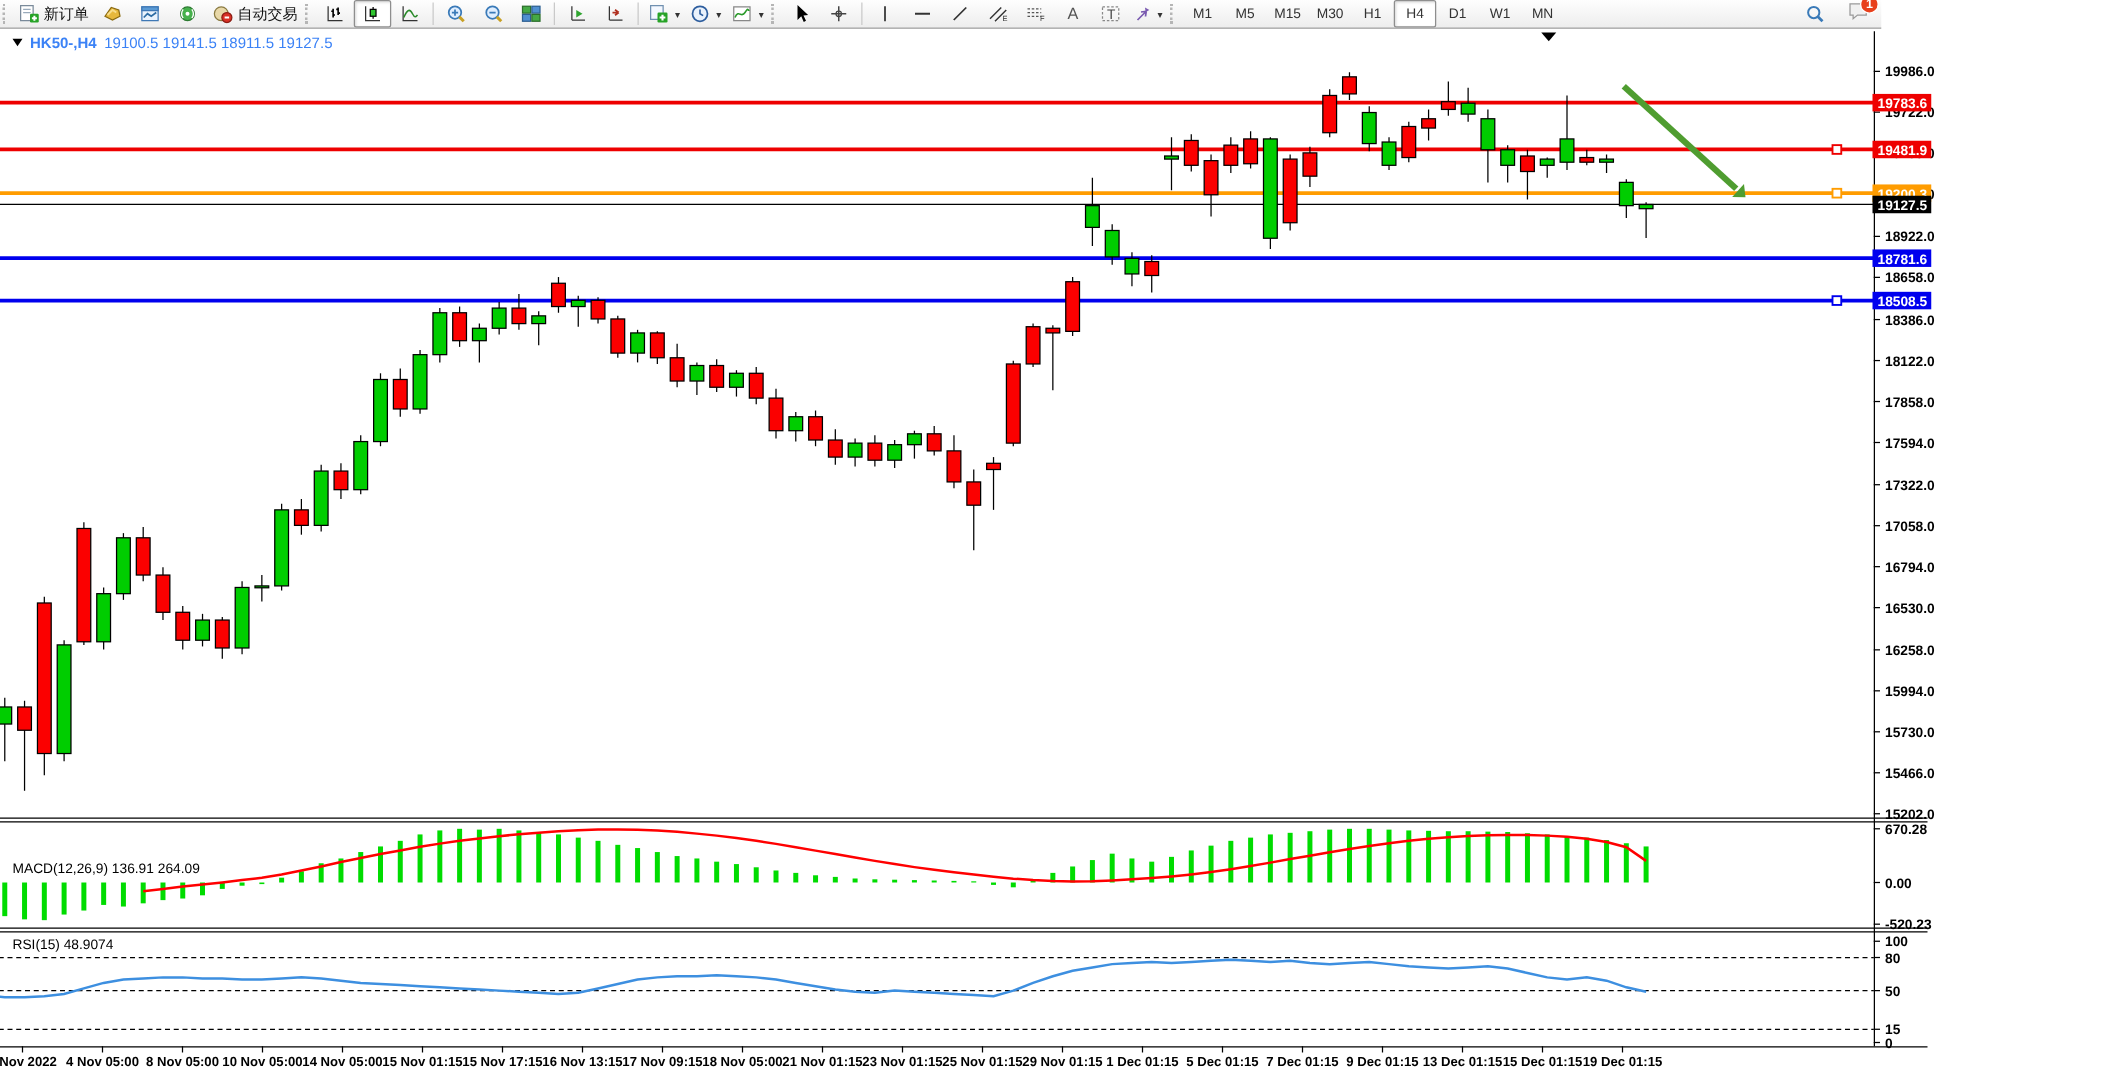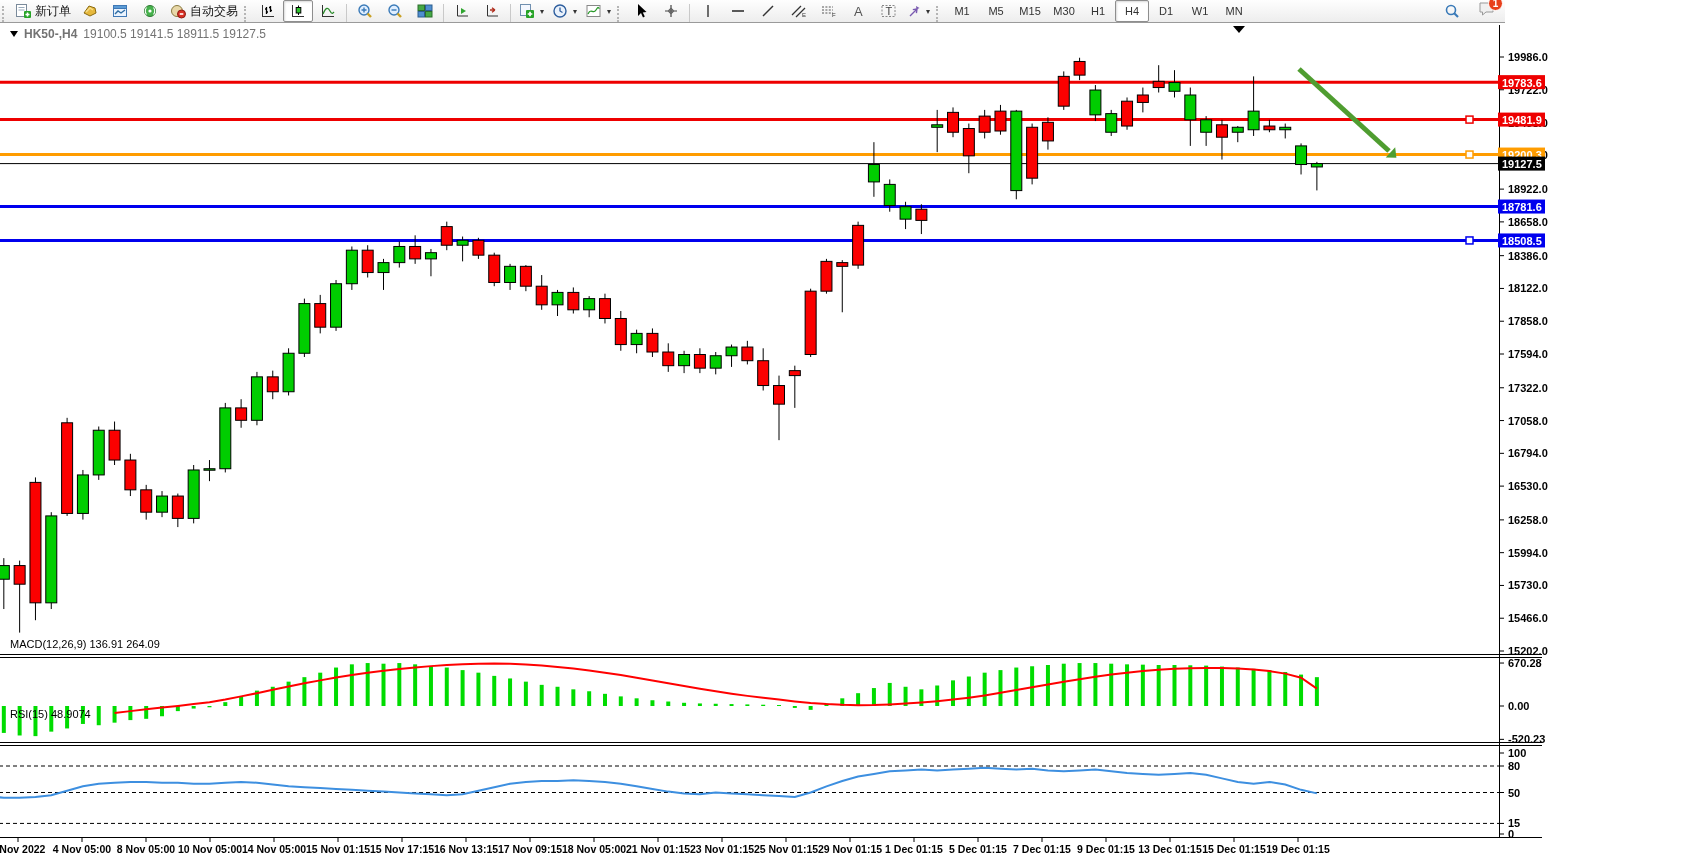--- a/index.html
+++ b/index.html
@@ -1,34 +1,34 @@
 <!DOCTYPE html>
 <html><head>
 <meta charset="utf-8">
 <style>
   html,body{margin:0;padding:0;width:1689px;height:860px;overflow:hidden;background:#fff;
     font-family:"Liberation Sans",sans-serif;}
   
   .toolbar{position:absolute;top:0;left:0;width:1505px;height:22px;background:linear-gradient(#fefefe,#ededed);
-    border-bottom:1px solid #9a9a9a;display:flex;align-items:flex-end;z-index:5;}
+    border-bottom:1px solid #9a9a9a;display:flex;align-items:center;z-index:5;}
   .tb-grip{width:5px;height:16px;margin:0 2px;border-left:2px dotted #b5b5b5;}
   .tb-sep{width:1px;height:18px;background:#c9c9c9;margin:0 3px;}
   .tb-btn{height:20px;min-width:22px;display:flex;align-items:center;justify-content:center;
     padding:0 3px;border:1px solid transparent;border-radius:2px;cursor:default;gap:3px;}
   .tb-btn.pressed{border:1px solid #8e8e8e;background:#fff;box-shadow:inset 1px 1px 2px rgba(0,0,0,.15);}
   .tb-label{font-size:12px;color:#111;white-space:nowrap;}
   .tf-btn{font-size:11px;font-weight:normal;color:#333;padding:0 5px;}
   .caret{font-size:8px;color:#333;margin-left:1px;}
   .tb-right{margin-left:auto;display:flex;align-items:center;margin-right:8px;}
   .badge{position:absolute;top:-4px;right:-6px;background:#e8401c;color:#fff;font-size:10px;font-weight:bold;
     border-radius:8px;min-width:13px;height:13px;line-height:13px;text-align:center;border:1px solid #fff;}
   .chat-wrap{position:relative;margin-left:10px;}
   
   .chart-area{position:absolute;top:23px;left:0;width:1689px;height:837px;background:#fff;}
-  .chart-title{position:absolute;top:4px;left:10px;font-size:12px;font-weight:bold;color:#737373;display:flex;align-items:center;gap:6px;}
+  .chart-title{position:absolute;top:4px;left:10px;font-size:12px;font-weight:bold;color:#3b82f6;display:flex;align-items:center;gap:6px;}
   .title-tri{width:0;height:0;border-left:4px solid transparent;border-right:4px solid transparent;border-top:6px solid #000;display:inline-block;}
   .panel-label{position:absolute;font-size:11px;color:#000;}
   svg text{font-family:"Liberation Sans",sans-serif;}
 </style>
 </head>
 <body>
 
 <div class="toolbar">
   <div class="tb-grip"></div>
   <div class="tb-btn">
@@ -808,19 +808,19 @@
       </g>
       <g>
         <rect x="1521" y="233.4521321070234" width="47" height="14" fill="#0000ee"></rect>
         <text x="1525" y="244.9521321070234" font-size="11" font-weight="bold" fill="#fff">18508.5</text>
       </g>
       <g>
         <rect x="1521" y="156.5946906354515" width="47" height="14" fill="#000000"></rect>
         <text x="1525" y="168.0946906354515" font-size="11" font-weight="bold" fill="#fff">19127.5</text>
       </g>
     </svg>
-  <div class="panel-label" style="top:615px;left:10px;">
+  <div class="panel-label" style="top:666px;left:10px;">
     <span>MACD(12,26,9)</span>&nbsp;<span>136.91 264.09</span>
   </div>
-  <div class="panel-label" style="top:685px;left:10px;">
+  <div class="panel-label" style="top:727px;left:10px;">
     <span>RSI(15)</span>&nbsp;<span>48.9074</span>
   </div>
 </div>
 
 </body></html>

